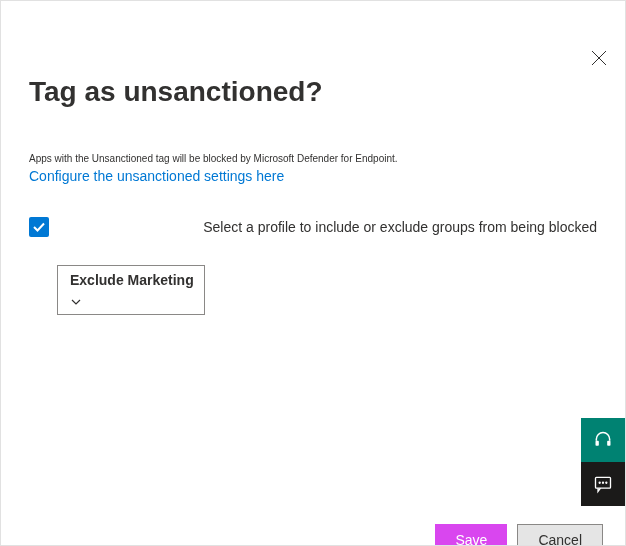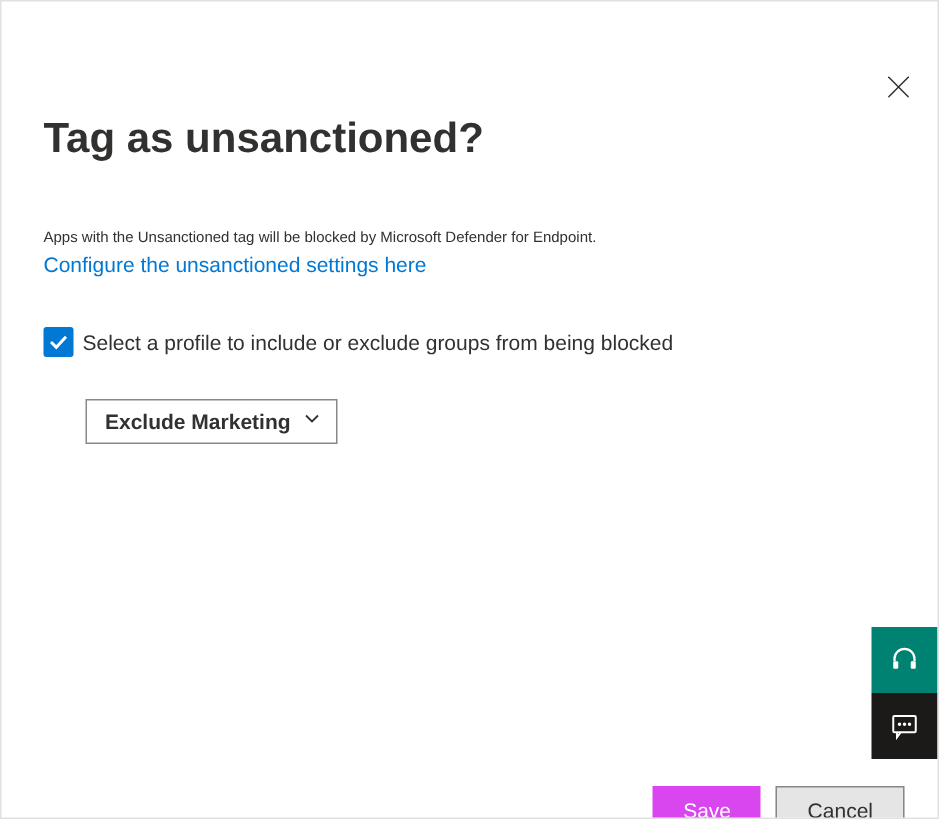--- a/index.html
+++ b/index.html
@@ -56,20 +56,21 @@
       text-decoration: none;
       cursor: pointer;
       display: inline-block;
       margin-top: 2px;
     }
     .checkbox-row {
       display: flex;
       align-items: center;
       margin-top: 32px;
       gap: 6px;
+      justify-content: space-between;
     }
     .checkbox {
       width: 20px;
       height: 20px;
       background: #0078d4;
       border-radius: 2px;
       display: flex;
       align-items: center;
       justify-content: center;
       cursor: pointer;
@@ -86,20 +87,21 @@
     .dropdown {
       margin-top: 28px;
       margin-left: 28px;
       display: inline-flex;
       align-items: flex-start;
       border: 1px solid #8a8886;
       padding: 6px 10px 6px 12px;
       cursor: pointer;
       gap: 8px;
       background: #fff;
+      flex-direction: column;
     }
     .dropdown-label {
       font-size: 14px;
       font-weight: 600;
       color: #323130;
     }
     .dropdown svg {
       width: 12px;
       height: 12px;
     }

